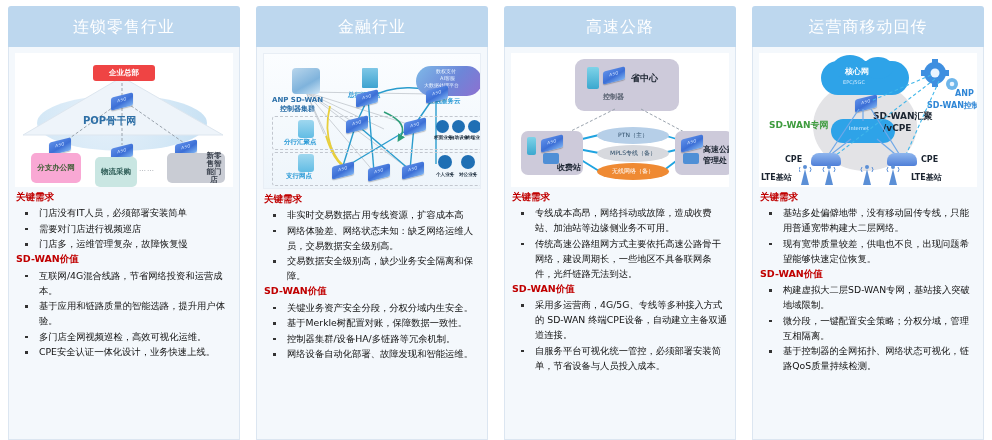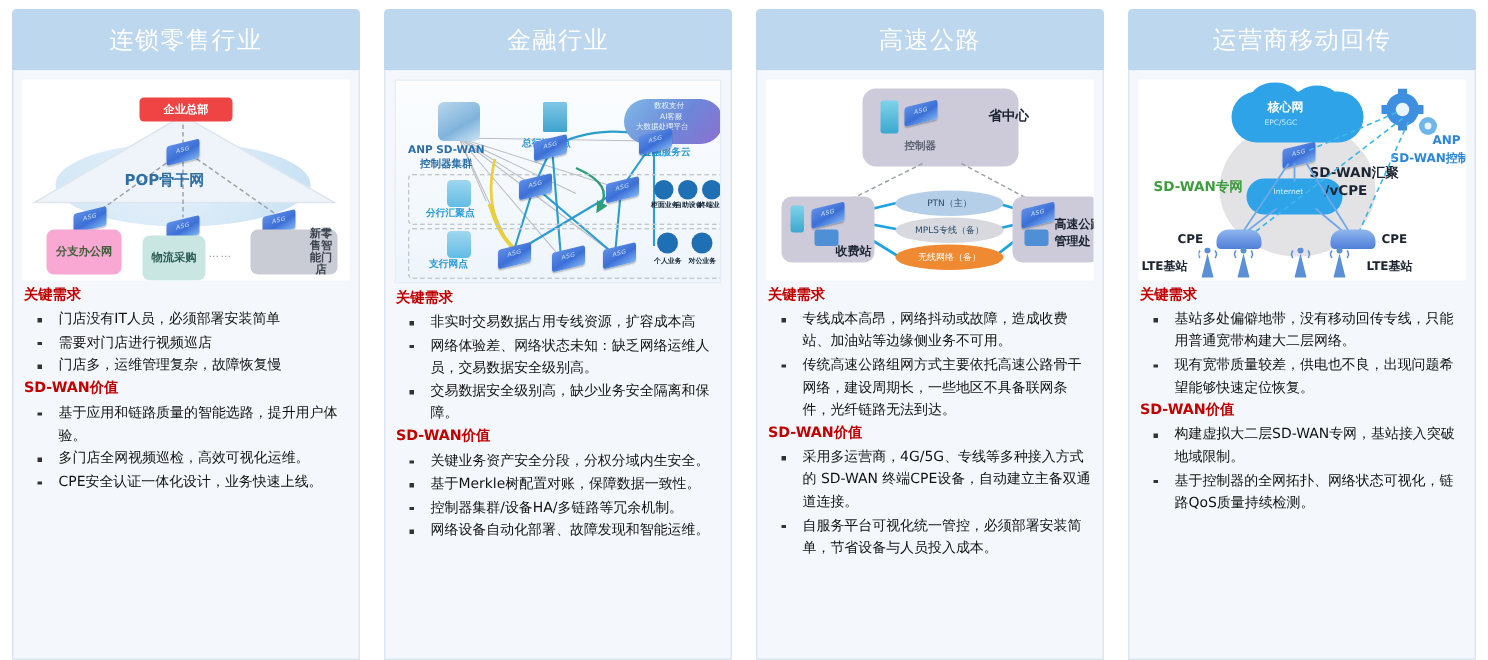--- a/index.html
+++ b/index.html
@@ -172,20 +172,21 @@
 
       <div class="txt">
         <div class="sec">关键需求</div>
         <ul class="bl">
           <li>门店没有IT人员，必须部署安装简单</li>
           <li>需要对门店进行视频巡店</li>
           <li>门店多，运维管理复杂，故障恢复慢</li>
         </ul>
         <div class="sec">SD-WAN价值</div>
         <ul class="bl">
+          <li>互联网/4G混合线路，节省网络投资和运营成本。</li>
           <li>基于应用和链路质量的智能选路，提升用户体验。</li>
           <li>多门店全网视频巡检，高效可视化运维。</li>
           <li>CPE安全认证一体化设计，业务快速上线。</li>
         </ul>
       </div>
     </div>
   </div>
 
   <div class="col">
     <div class="hdr">金融行业</div>
@@ -290,21 +291,21 @@
 
   <div class="col">
     <div class="hdr">高速公路</div>
     <div class="panel">
 
       <div class="diagram">
         <div class="dg" style="left:64px;top:6px;width:104px;height:52px;background:#cdcada;border-radius:9px;"></div>
         <div class="srvr" style="left:76px;top:14px;width:12px;height:22px;
              background:linear-gradient(180deg,#7fd3e8 0%,#3ba8cf 100%);"></div>
         <div class="asg" style="left:92px;top:16px;"></div>
-        <div class="lbl b" style="left:120px;top:20px;font-size:9px;color:#1b2430;margin-left:28px;">省中心</div>
+        <div class="lbl b" style="left:120px;top:20px;font-size:9px;color:#1b2430;">省中心</div>
         <div class="lbl b" style="left:92px;top:40px;font-size:7px;color:#5b6473;">控制器</div>
 
         <svg style="position:absolute;left:0;top:0;" width="232" height="134">
           <line x1="104" y1="56" x2="40" y2="88" stroke="#9aa3ad" stroke-width="1" stroke-dasharray="3,2"></line>
           <line x1="130" y1="56" x2="190" y2="88" stroke="#9aa3ad" stroke-width="1" stroke-dasharray="3,2"></line>
           <g stroke="#1fa3e0" stroke-width="1.8" fill="none">
             <line x1="46" y1="92" x2="88" y2="82"></line>
               <line x1="46" y1="92" x2="88" y2="100"></line>
             <line x1="46" y1="92" x2="88" y2="118"></line>
             <line x1="152" y1="82" x2="186" y2="92"></line>
@@ -440,19 +441,20 @@
 
       <div class="txt">
         <div class="sec">关键需求</div>
         <ul class="bl">
           <li>基站多处偏僻地带，没有移动回传专线，只能用普通宽带构建大二层网络。</li>
           <li>现有宽带质量较差，供电也不良，出现问题希望能够快速定位恢复。</li>
         </ul>
         <div class="sec">SD-WAN价值</div>
         <ul class="bl">
           <li>构建虚拟大二层SD-WAN专网，基站接入突破地域限制。</li>
+          <li>微分段，一键配置安全策略；分权分域，管理互相隔离。</li>
           <li>基于控制器的全网拓扑、网络状态可视化，链路QoS质量持续检测。</li>
         </ul>
       </div>
     </div>
   </div>
 
 </div>
 
 </body></html>

